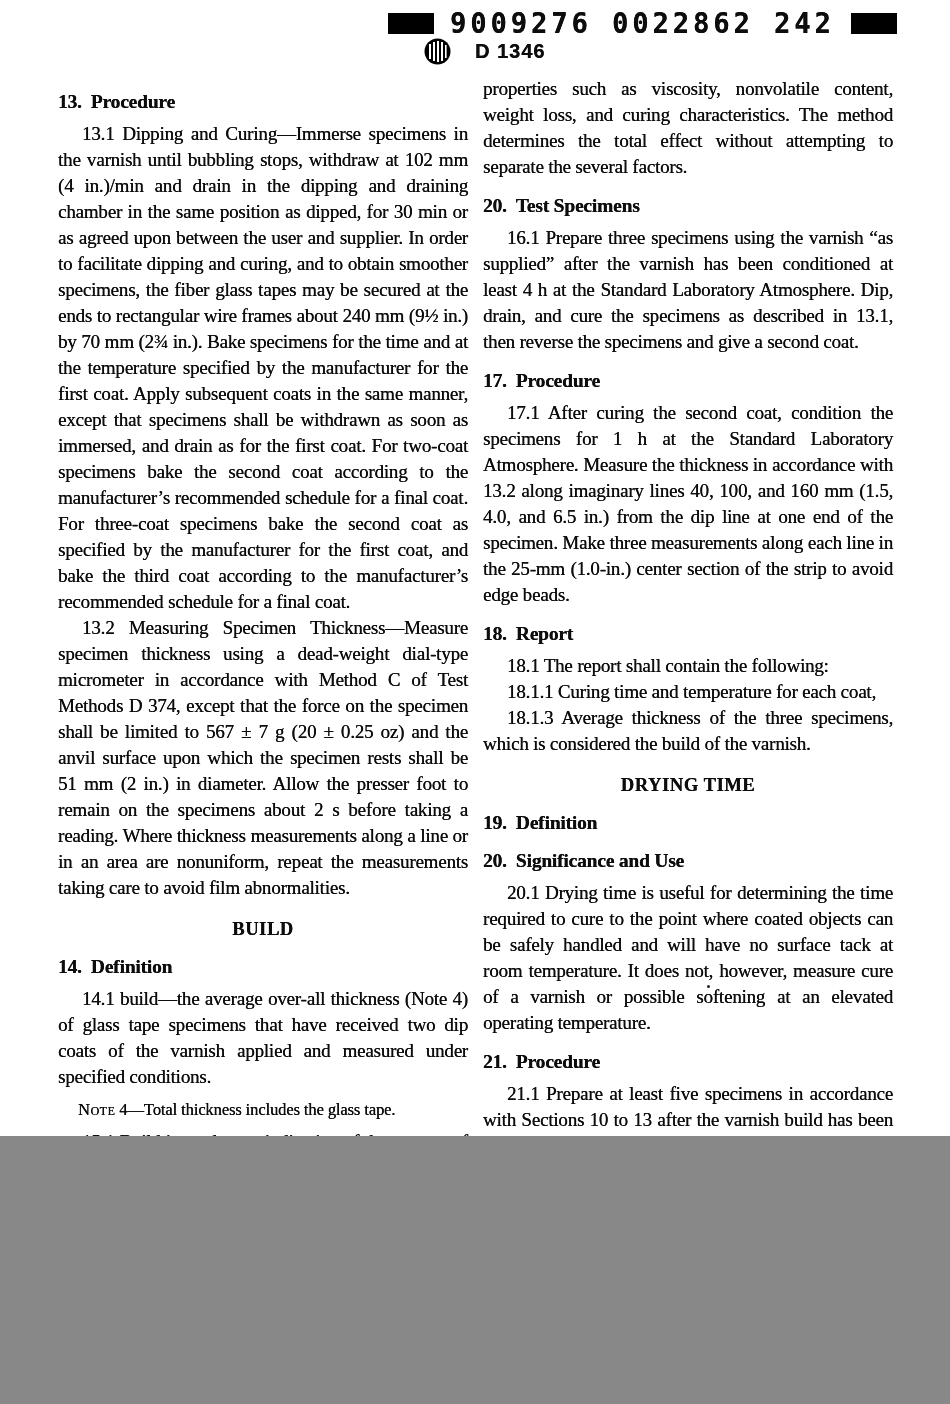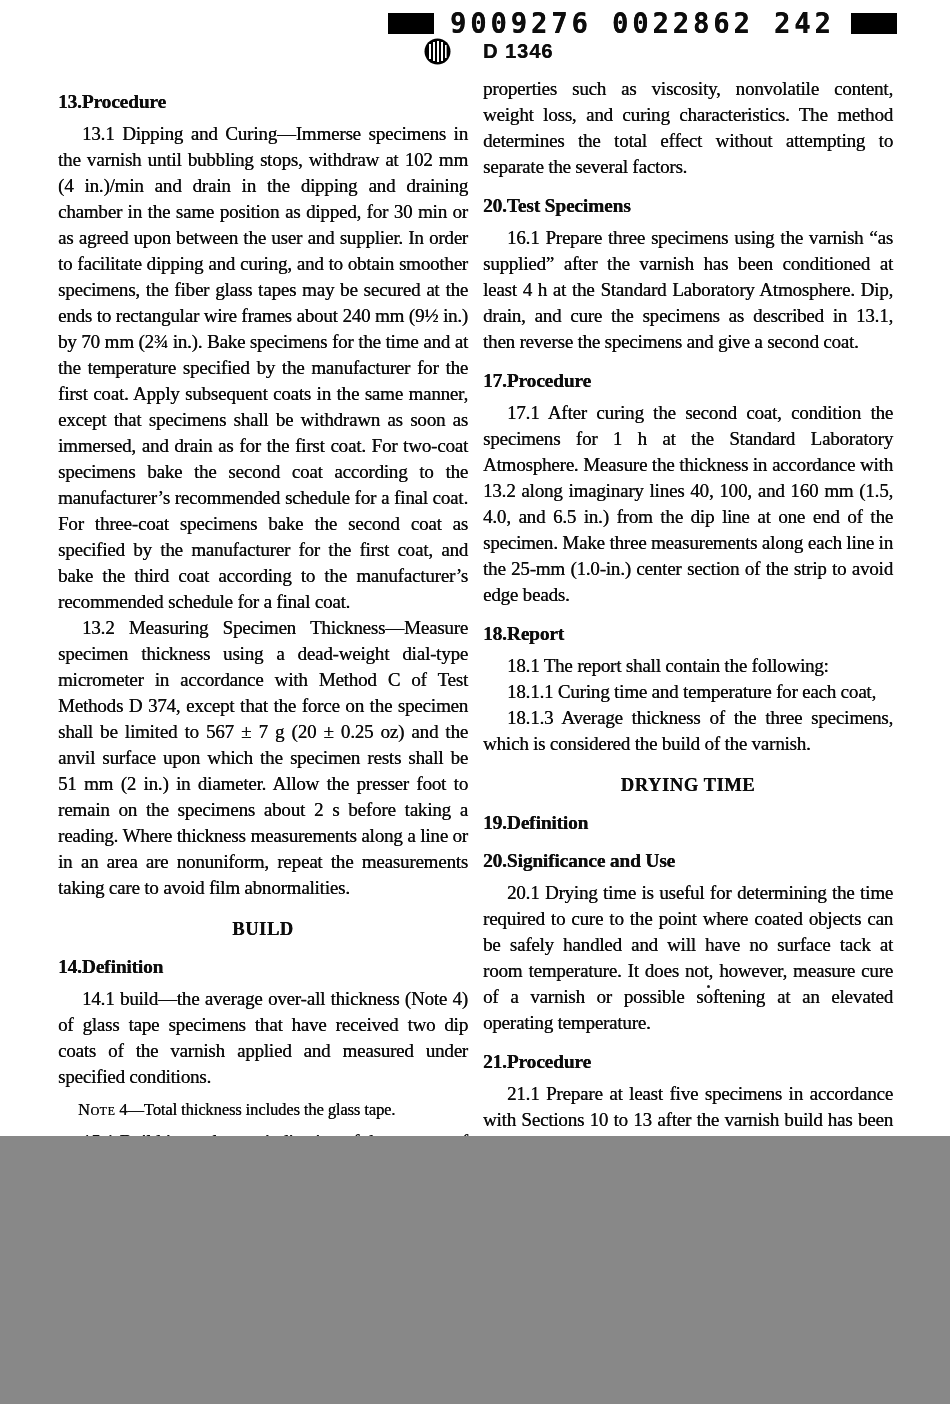--- a/index.html
+++ b/index.html
@@ -23,21 +23,21 @@
     display:inline-block;width:46px;height:21px;background:#000;
   }
   .scan-digits{
     font-family:"DejaVu Sans Mono", monospace;
     font-weight:bold;font-size:27px;letter-spacing:4px;
     transform:scaleY(1.05);
     white-space:nowrap;
   }
   .docline{
     position:absolute;left:424px;top:38px;
-    display:flex;align-items:center;gap:32px;
+    display:flex;align-items:center;gap:24px;
   }
   .astm-logo{width:27px;height:27px;display:block;}
   .doc-code{
     font-family:"Liberation Sans", sans-serif;
     font-weight:bold;font-size:20px;letter-spacing:1px;
   }
   
   .cols{
     display:flex;gap:15px;
     padding:4px 57px 0 58px;
@@ -52,21 +52,21 @@
     text-align:justify;
     text-indent:24px;
   }
   .para.noindent{text-indent:0;}
   .sec-heading{
     font-weight:bold;font-size:19.5px;line-height:25px;
     margin:13px 0 7px;
     letter-spacing:-0.2px;
   }
   .sec-heading .hnum{display:inline-block;}
-  .sec-heading .htitle{display:inline-block;}
+  .sec-heading .htitle{display:inline-block;margin-left:9px;}
   .center-heading{
     text-align:center;font-weight:bold;
     font-size:18.5px;line-height:24px;
     letter-spacing:0.6px;
     margin:16px 0 9px;
   }
   .note{
     margin:9px 0 8px;
     font-size:16.5px;line-height:22px;
     letter-spacing:-0.1px;

